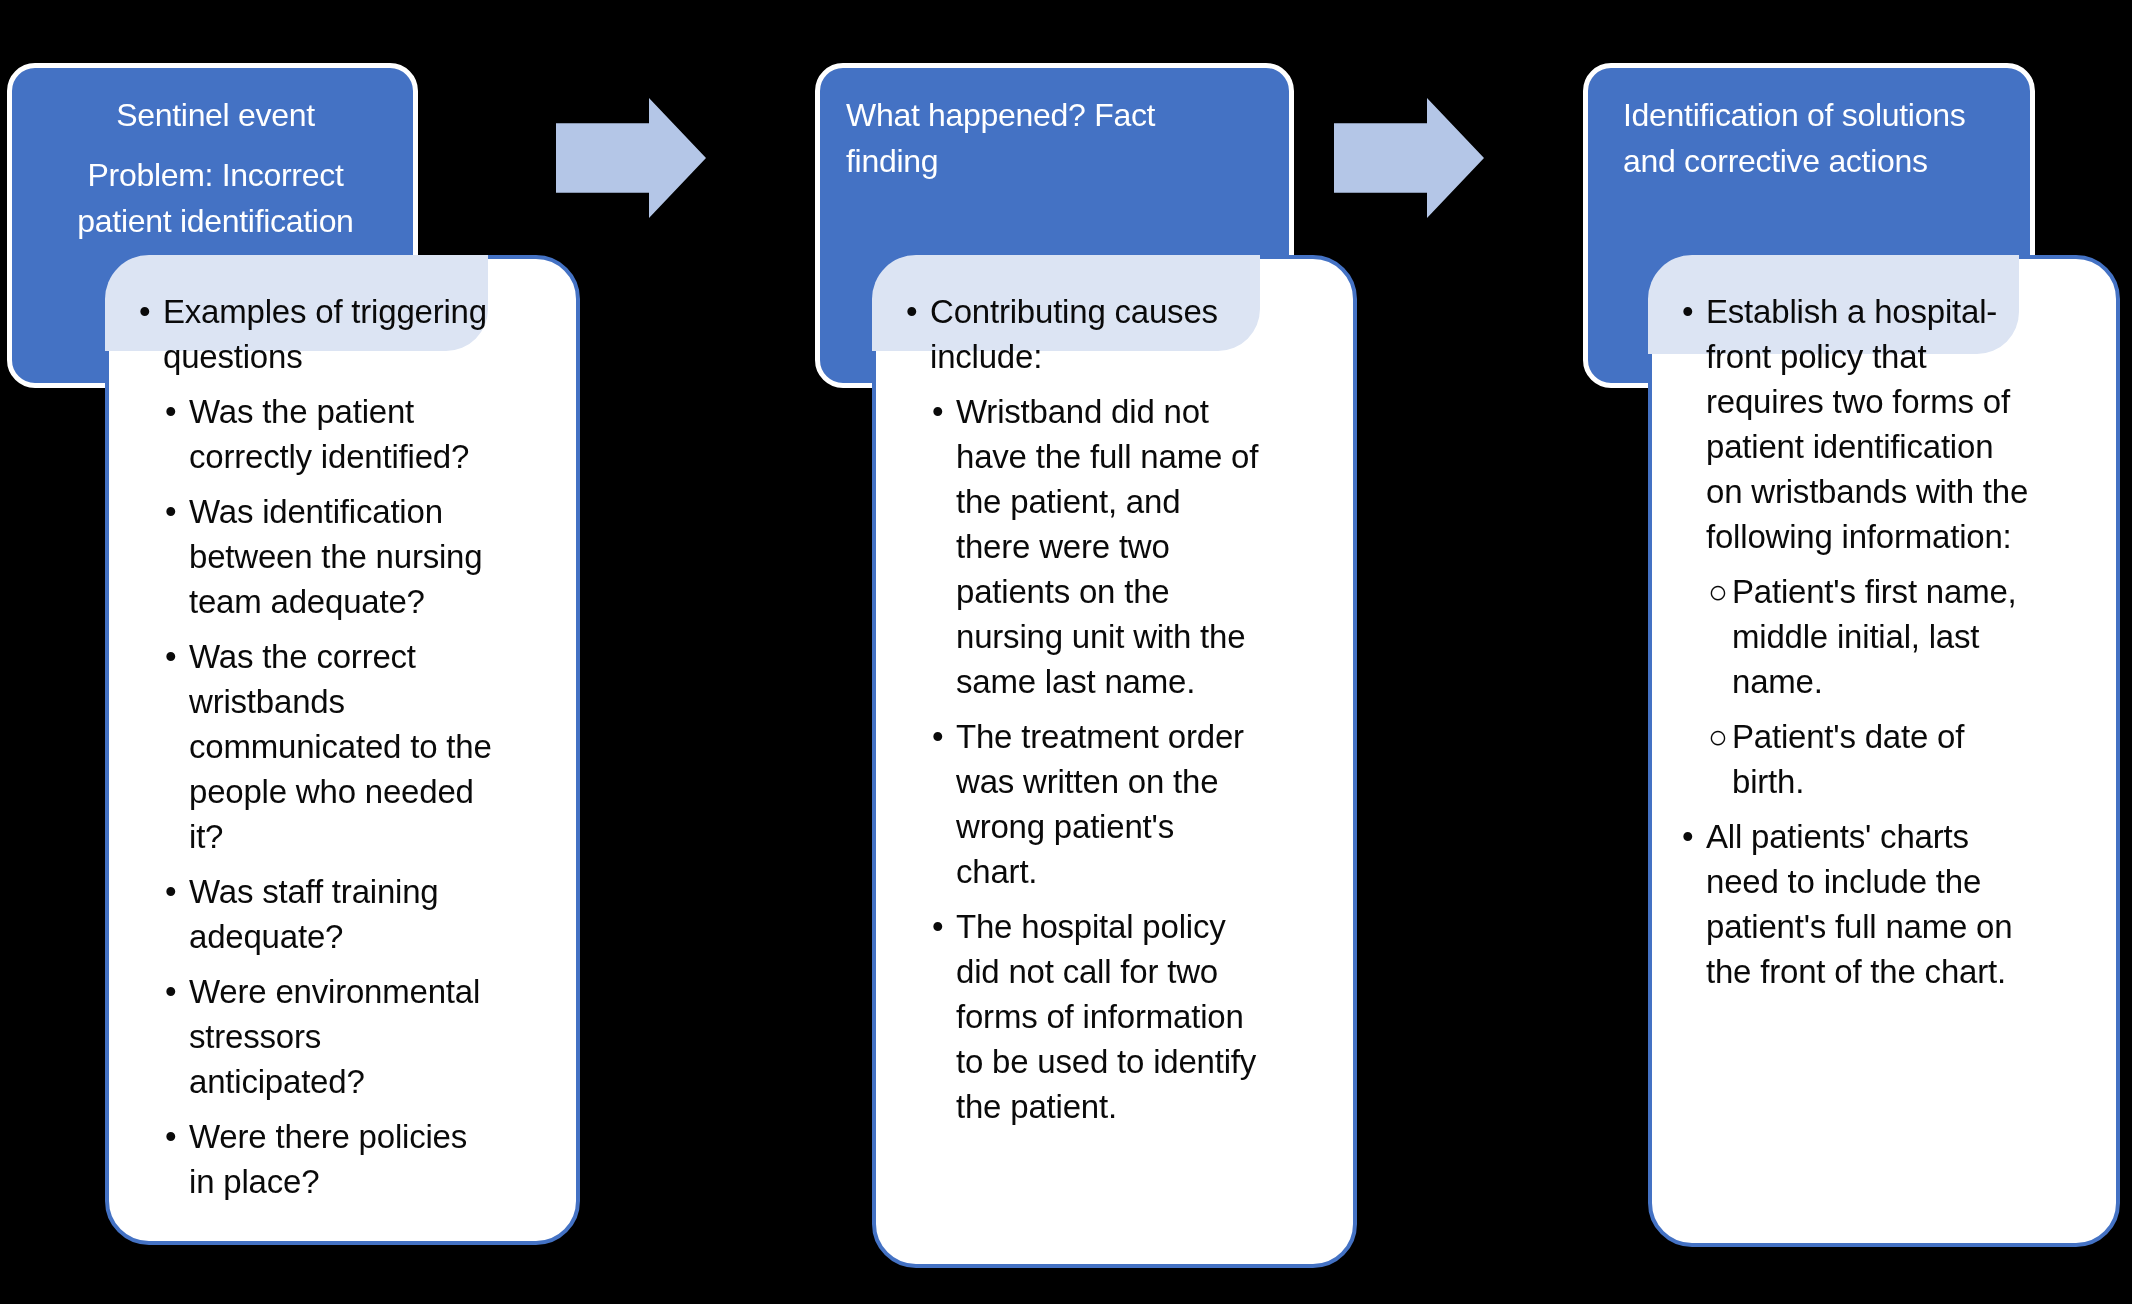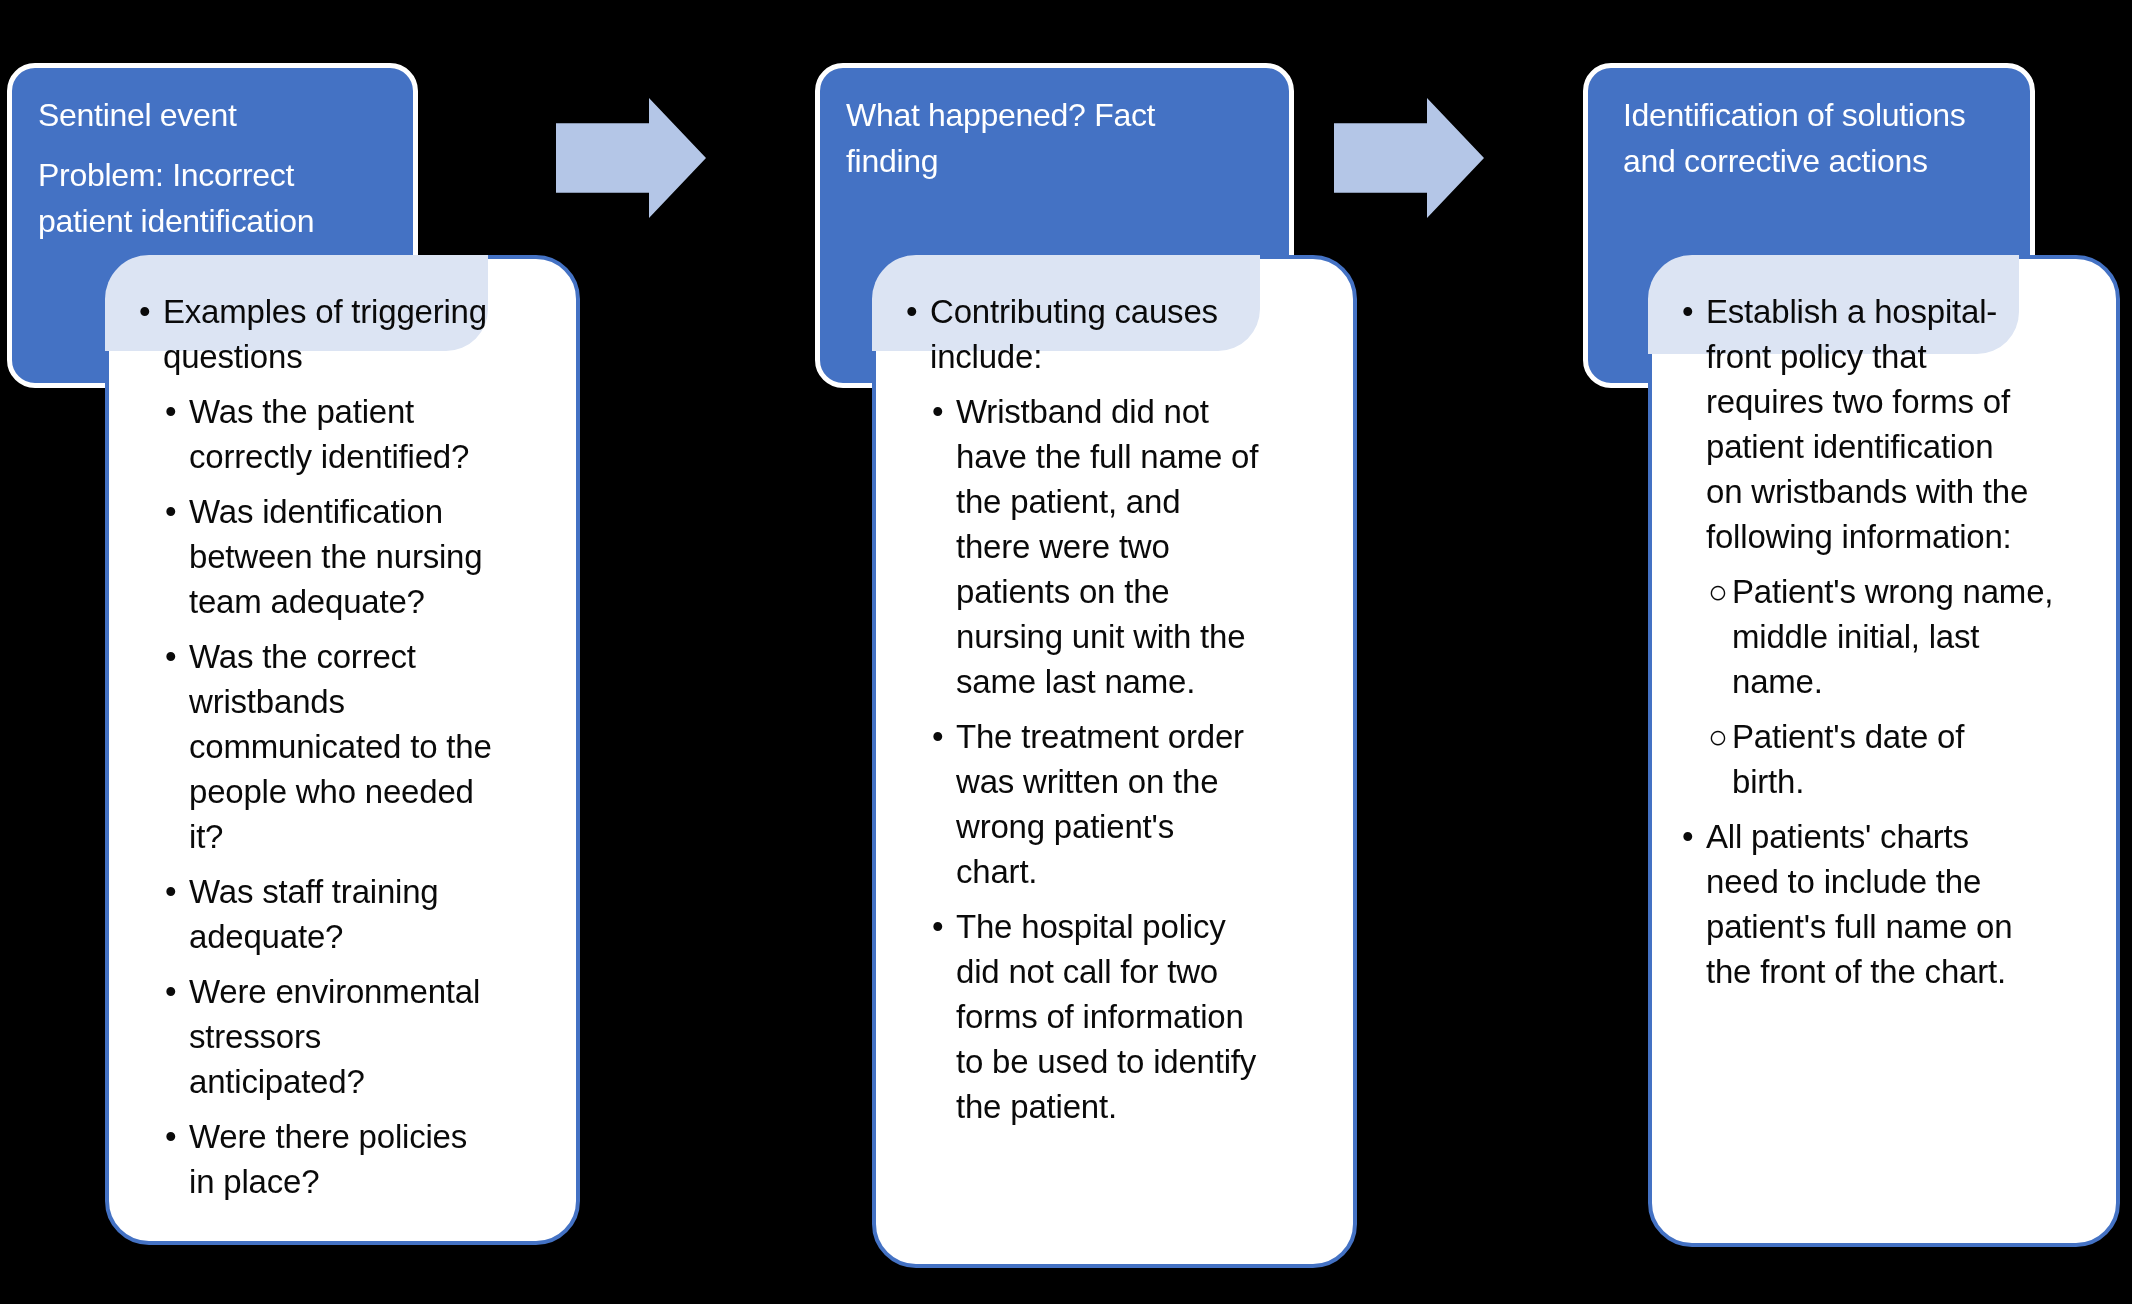--- a/index.html
+++ b/index.html
@@ -69,21 +69,21 @@
     top: 98px;
     width: 150px;
     height: 120px;
     background: #B4C6E7;
     clip-path: polygon(0 21%, 62% 21%, 62% 0, 100% 50%, 62% 100%, 62% 79%, 0 79%);
   }
   .a0 { left: 556px; }
   .a1 { left: 1334px; }
 
   
-  .c0 .header-box { left: 7px;    top: 63px; width: 411px; height: 325px; }
+  .c0 .header-box { left: 7px;    top: 63px; width: 411px; height: 325px; text-align: center; }
   .c0 .panel      { left: 105px;  top: 255px; width: 475px; height: 990px; }
   .c0 .tab        { width: 383px; height: 96px; }
 
   .c1 .header-box { left: 815px;  top: 63px; width: 479px; height: 325px; }
   .c1 .panel      { left: 872px;  top: 255px; width: 485px; height: 1013px; }
   .c1 .tab        { width: 388px; height: 96px; }
 
   .c2 .header-box { left: 1583px; top: 63px; width: 452px; height: 325px; padding-left: 35px; }
   .c2 .panel      { left: 1648px; top: 255px; width: 472px; height: 992px; }
   .c2 .tab        { width: 371px; height: 99px; }
@@ -193,21 +193,21 @@
             <span class="marker">•</span>
             <div class="txt">Establish a hospital-
 front policy that
 requires two forms of
 patient identification
 on wristbands with the
 following information:</div>
           </div>
           <div class="item l2">
             <span class="marker">○</span>
-            <div class="txt">Patient's wrong name,
+            <div class="txt">Patient's first name,
 middle initial, last
 name.</div>
           </div>
           <div class="item l2">
             <span class="marker">○</span>
             <div class="txt">Patient's date of
 birth.</div>
           </div>
           <div class="item l1">
             <span class="marker">•</span>

